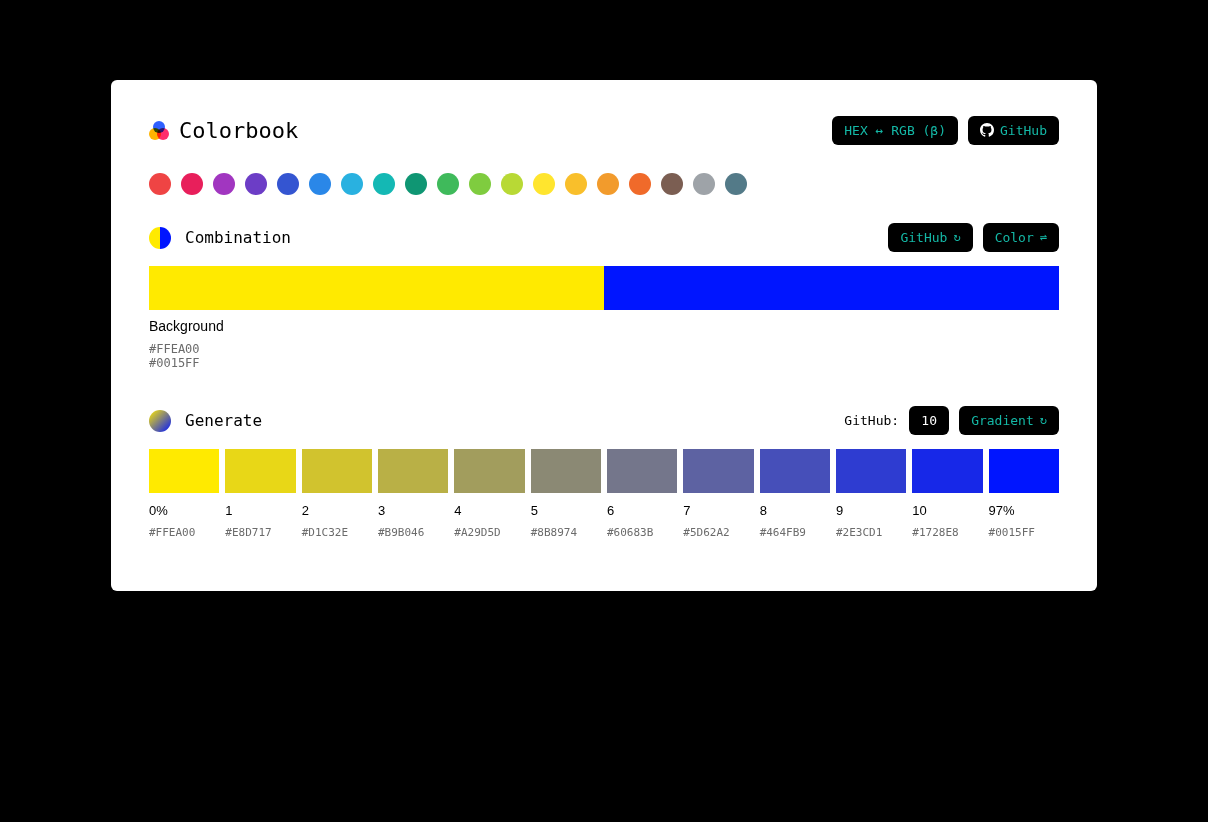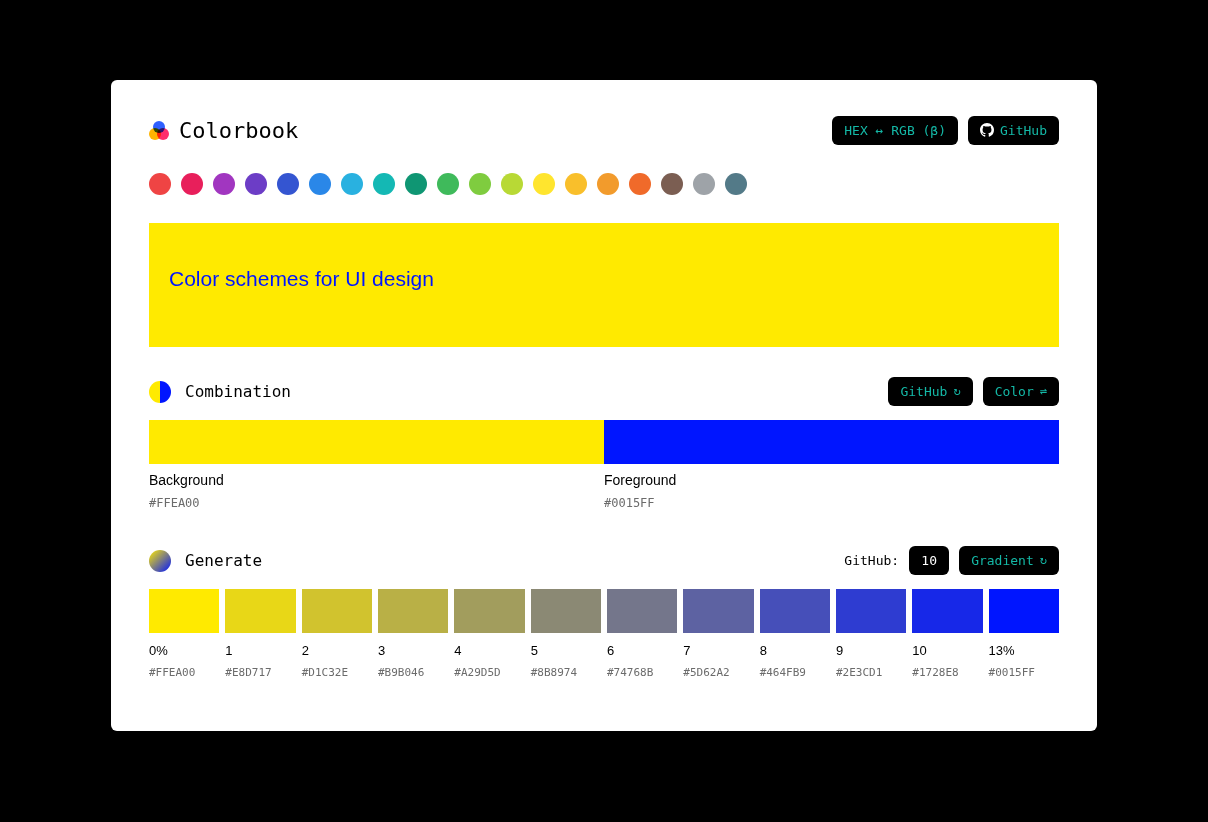--- a/index.html
+++ b/index.html
@@ -109,20 +109,21 @@
   display: flex;
   margin-bottom: 8px;
 }
 .combo-swatch {
   flex: 1;
   height: 44px;
 }
 .combo-labels {
   display: flex;
   margin-bottom: 36px;
+  flex-direction: column;
 }
 .combo-col {
   flex: 1;
 }
 .label-title {
   font-family: -apple-system, BlinkMacSystemFont, "Segoe UI", Helvetica, Arial, sans-serif;
   font-size: 14px;
   margin-bottom: 8px;
 }
 .label-hex {
@@ -214,23 +215,20 @@
       <div class="palette-dot" style="background: rgb(184, 217, 53);"></div>
       <div class="palette-dot" style="background: rgb(255, 229, 46);"></div>
       <div class="palette-dot" style="background: rgb(249, 191, 43);"></div>
       <div class="palette-dot" style="background: rgb(242, 155, 44);"></div>
       <div class="palette-dot" style="background: rgb(240, 106, 42);"></div>
       <div class="palette-dot" style="background: rgb(123, 94, 82);"></div>
       <div class="palette-dot" style="background: rgb(158, 163, 168);"></div>
       <div class="palette-dot" style="background: rgb(83, 122, 136);"></div>
     </div>
 
-  <div class="hero" id="hero" style="--hero-bg: #FFEA00; --hero-fg: #0015FF; background: rgb(255, 234, 0); color: rgb(0, 21, 255);">
-    <div class="hero-text">Color schemes for UI design</div>
-  </div>
 
   <div class="section-head">
     <div class="section-left">
       <span class="combo-dot" id="combo-dot"></span>
       <span class="section-title">Combination</span>
     </div>
     <div class="header-actions">
       <button class="btn">
         <span>GitHub</span>
         <span class="icon-char">↻</span>
@@ -245,21 +243,20 @@
   <div class="combo-row">
     <div class="combo-swatch" id="combo-bg-sw" style="background: rgb(255, 234, 0);"></div>
     <div class="combo-swatch" id="combo-fg-sw" style="background: rgb(0, 21, 255);"></div>
   </div>
   <div class="combo-labels">
     <div class="combo-col">
       <div class="label-title">Background</div>
       <div class="label-hex">#FFEA00</div>
     </div>
     <div class="combo-col">
-      <div class="label-title">Foreground</div>
       <div class="label-hex">#0015FF</div>
     </div>
   </div>
 
   <div class="section-head">
     <div class="section-left">
       <span class="grad-dot" id="grad-dot"></span>
       <span class="section-title">Generate</span>
     </div>
     <div class="steps-hold">
@@ -299,21 +296,21 @@
         <div class="grad-hex">#A29D5D</div>
       </div>
       <div class="grad-cell">
         <div class="grad-sw" style="background: rgb(139, 137, 116);"></div>
         <div class="grad-step">5</div>
         <div class="grad-hex">#8B8974</div>
       </div>
       <div class="grad-cell">
         <div class="grad-sw" style="background: rgb(116, 118, 139);"></div>
         <div class="grad-step">6</div>
-        <div class="grad-hex">#74768B</div>
+        <div class="grad-hex">#60683B</div>
       </div>
       <div class="grad-cell">
         <div class="grad-sw" style="background: rgb(93, 98, 162);"></div>
         <div class="grad-step">7</div>
         <div class="grad-hex">#5D62A2</div>
       </div>
       <div class="grad-cell">
         <div class="grad-sw" style="background: rgb(70, 79, 185);"></div>
         <div class="grad-step">8</div>
         <div class="grad-hex">#464FB9</div>
@@ -323,18 +320,18 @@
         <div class="grad-step">9</div>
         <div class="grad-hex">#2E3CD1</div>
       </div>
       <div class="grad-cell">
         <div class="grad-sw" style="background: rgb(23, 40, 232);"></div>
         <div class="grad-step">10</div>
         <div class="grad-hex">#1728E8</div>
       </div>
       <div class="grad-cell">
         <div class="grad-sw" style="background: rgb(0, 21, 255);"></div>
-        <div class="grad-step">13%</div>
+        <div class="grad-step">97%</div>
         <div class="grad-hex">#0015FF</div>
       </div>
     </div>
 
 </div>
 
 </body></html>

